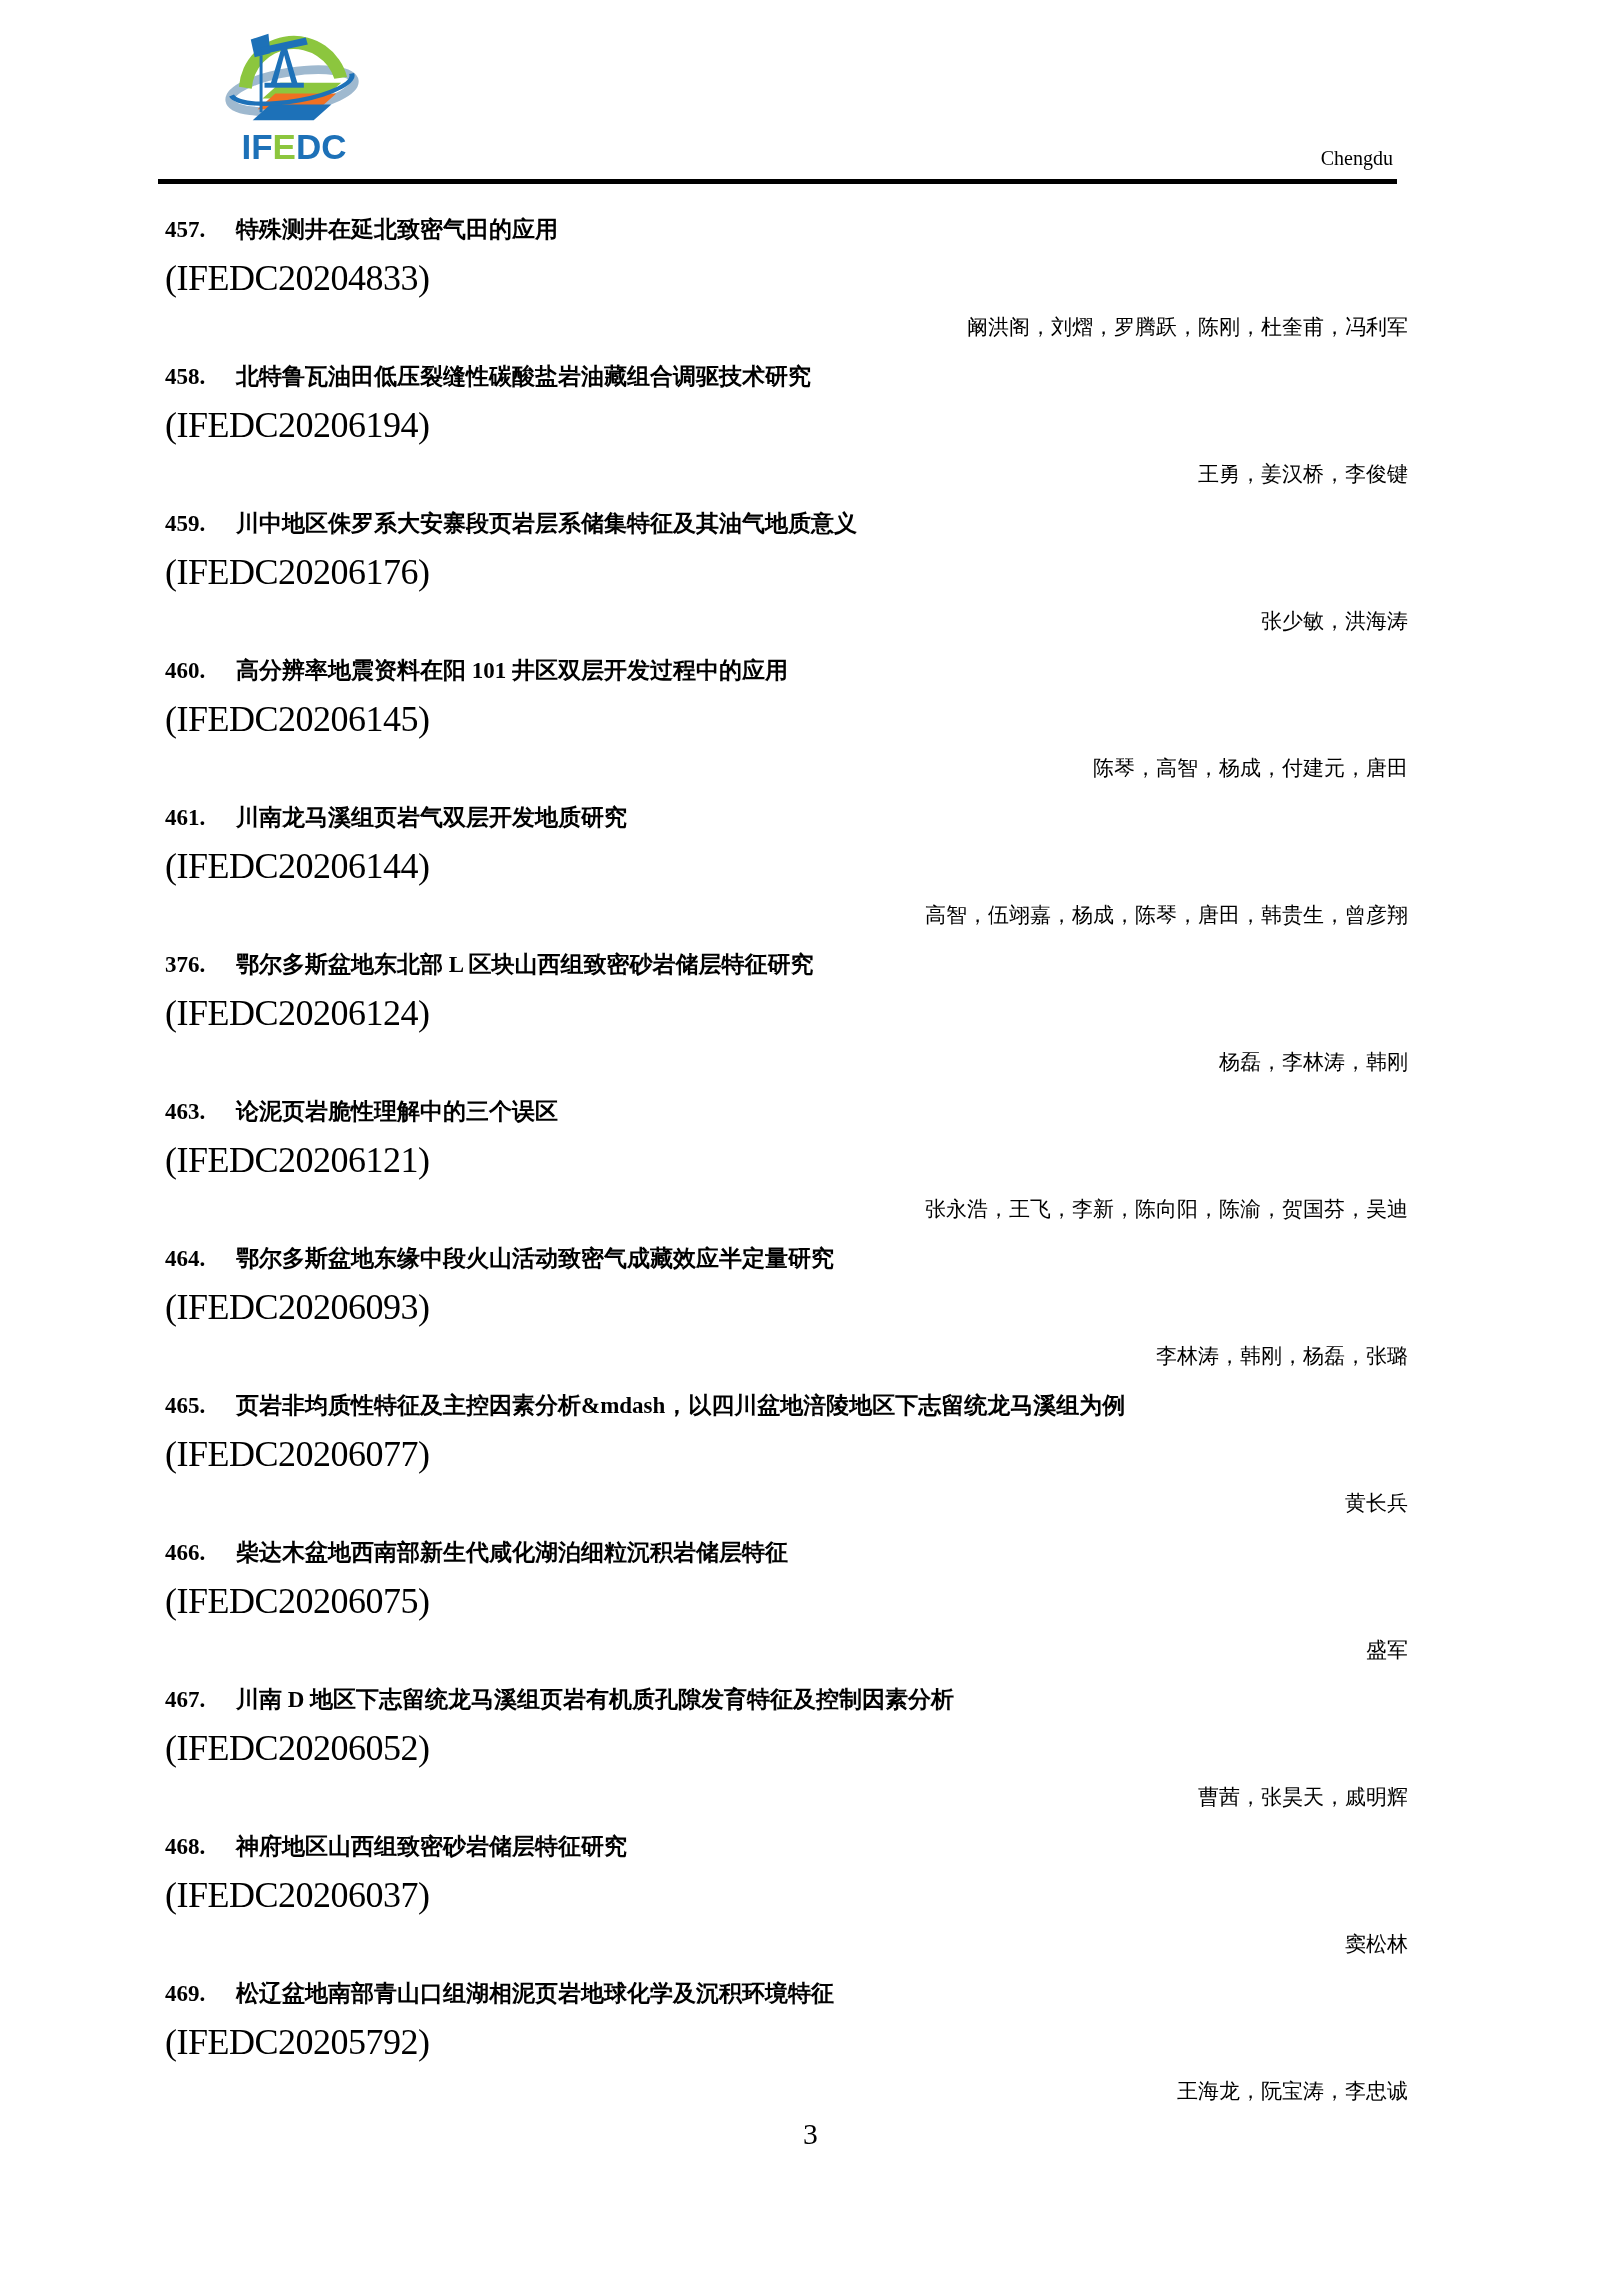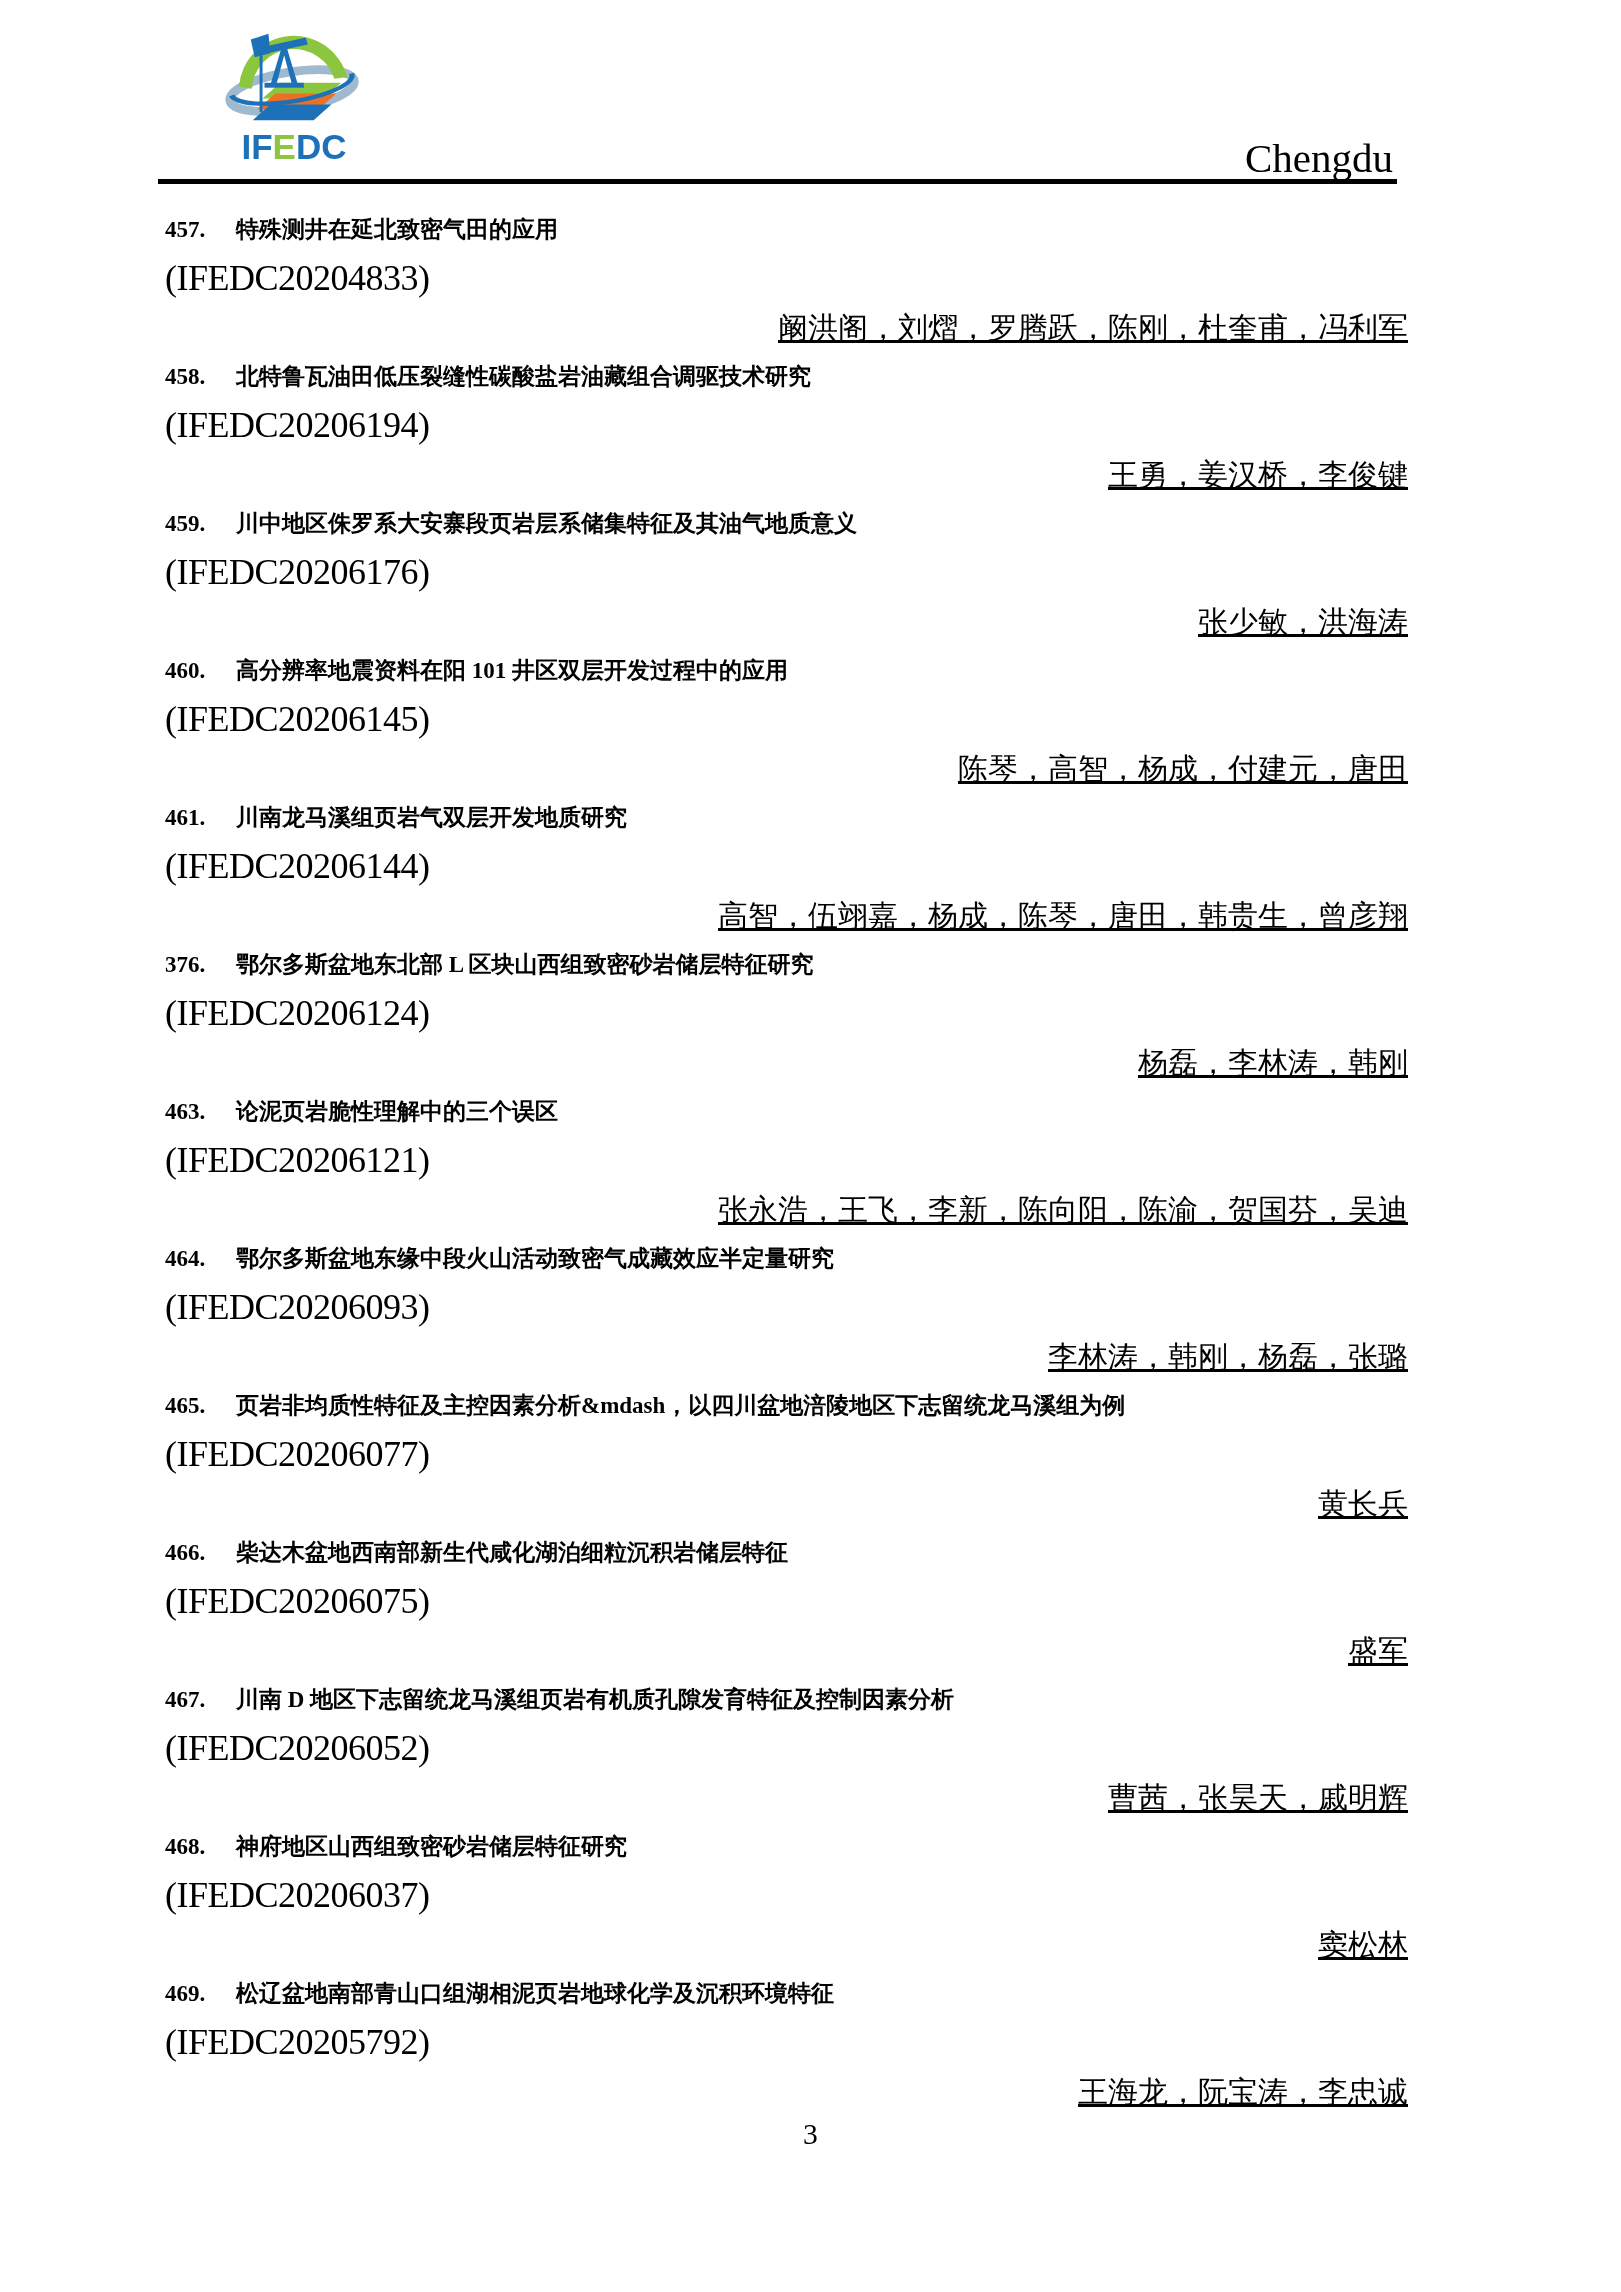--- a/index.html
+++ b/index.html
@@ -29,21 +29,21 @@
     font-family: "Liberation Sans", "DejaVu Sans", sans-serif;
     font-weight: 700;
     font-size: 35px;
     line-height: 33px;
     letter-spacing: 0px;
   }
   .chengdu {
     position: absolute;
     top: 142px;
     right: 228px;
-    font-size: 41px;
+    font-size: 20px;
     line-height: 33px;
   }
   .header-rule {
     position: absolute;
     top: 179px;
     left: 158px;
     width: 1239px;
     height: 4.9px;
     background: #000000;
   }
@@ -70,23 +70,22 @@
   }
   .id-line {
     height: 49px;
     line-height: 49px;
     font-size: 36px;
     letter-spacing: -0.5px;
   }
   .authors-line {
     height: 49px;
     line-height: 49px;
-    font-size: 30px;
+    font-size: 21px;
     text-align: right;
-    text-decoration: underline;
   }
 
   
   .page-number {
     position: absolute;
     top: 2118px;
     left: 0;
     width: 100%;
     text-align: center;
     font-size: 29.6px;

